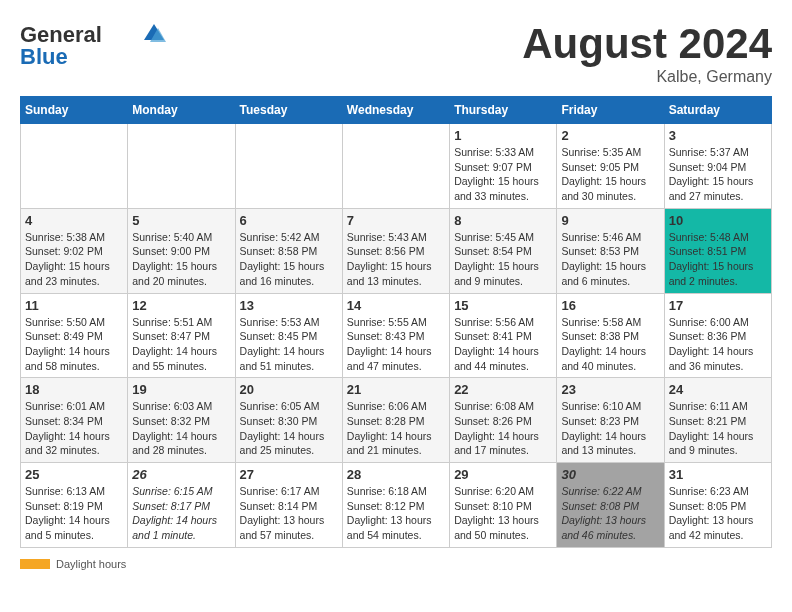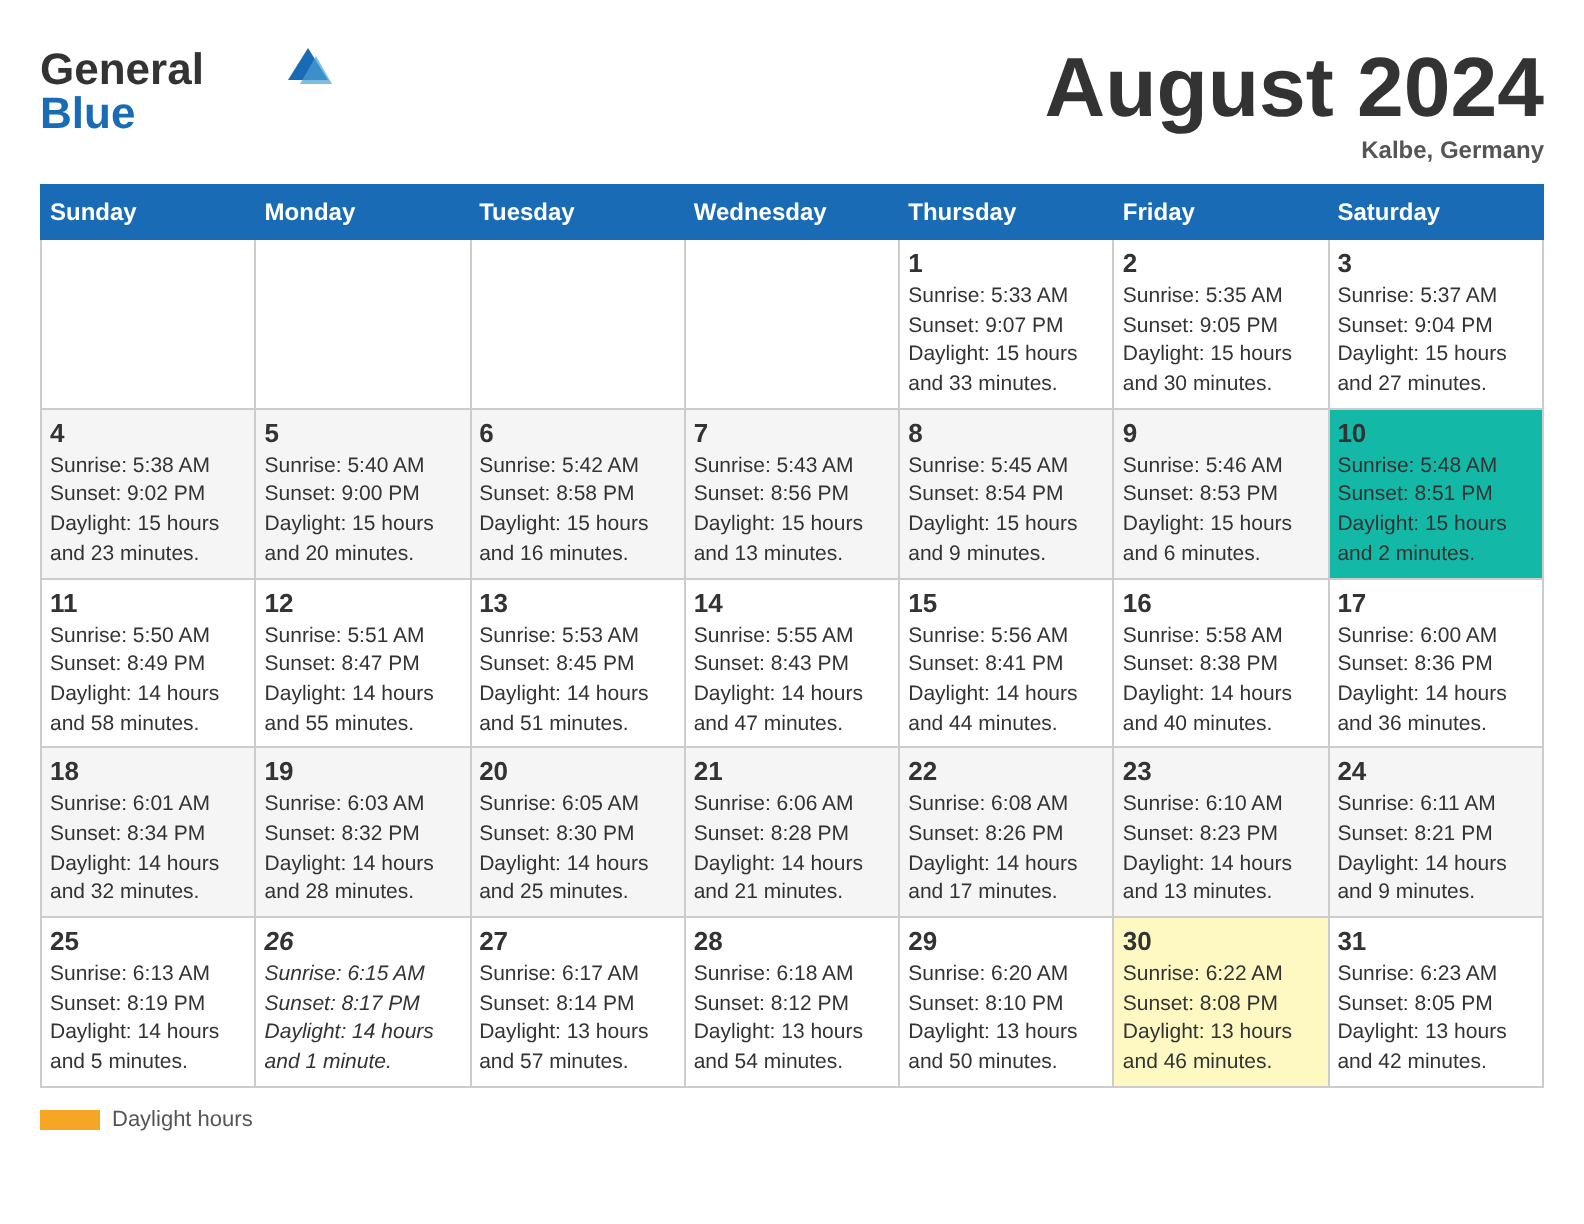--- a/index.html
+++ b/index.html
@@ -38,23 +38,22 @@
     }
     .title-area {
       text-align: right;
     }
     .month-title {
       font-size: 42px;
       font-weight: bold;
       color: #333;
     }
     .location {
-      font-size: 12px;
+      font-size: 16px;
       color: #555;
-      font-weight: bold;
     }
     .calendar {
       width: 100%;
       border-collapse: collapse;
       font-size: 11px;
       padding-left: 26px;
     }
     .calendar th {
       background: #1a6bb5;
       color: #fff;
@@ -264,21 +263,21 @@
           <div class="day-info">Sunrise: 6:17 AM<br>Sunset: 8:14 PM<br>Daylight: 13 hours<br>and 57 minutes.</div>
         </td>
         <td style="background: rgb(255, 255, 255);">
           <div class="day-number">28</div>
           <div class="day-info">Sunrise: 6:18 AM<br>Sunset: 8:12 PM<br>Daylight: 13 hours<br>and 54 minutes.</div>
         </td>
         <td style="background: rgb(255, 255, 255);">
           <div class="day-number">29</div>
           <div class="day-info">Sunrise: 6:20 AM<br>Sunset: 8:10 PM<br>Daylight: 13 hours<br>and 50 minutes.</div>
         </td>
-        <td style="background: #fef9c3;">
+        <td style="background: #a3a3a3; font-style: italic;">
           <div class="day-number">30</div>
           <div class="day-info">Sunrise: 6:22 AM<br>Sunset: 8:08 PM<br>Daylight: 13 hours<br>and 46 minutes.</div>
         </td>
         <td style="background: rgb(255, 255, 255);">
           <div class="day-number">31</div>
           <div class="day-info">Sunrise: 6:23 AM<br>Sunset: 8:05 PM<br>Daylight: 13 hours<br>and 42 minutes.</div>
         </td>
       </tr>
     </tbody>
 </table>

